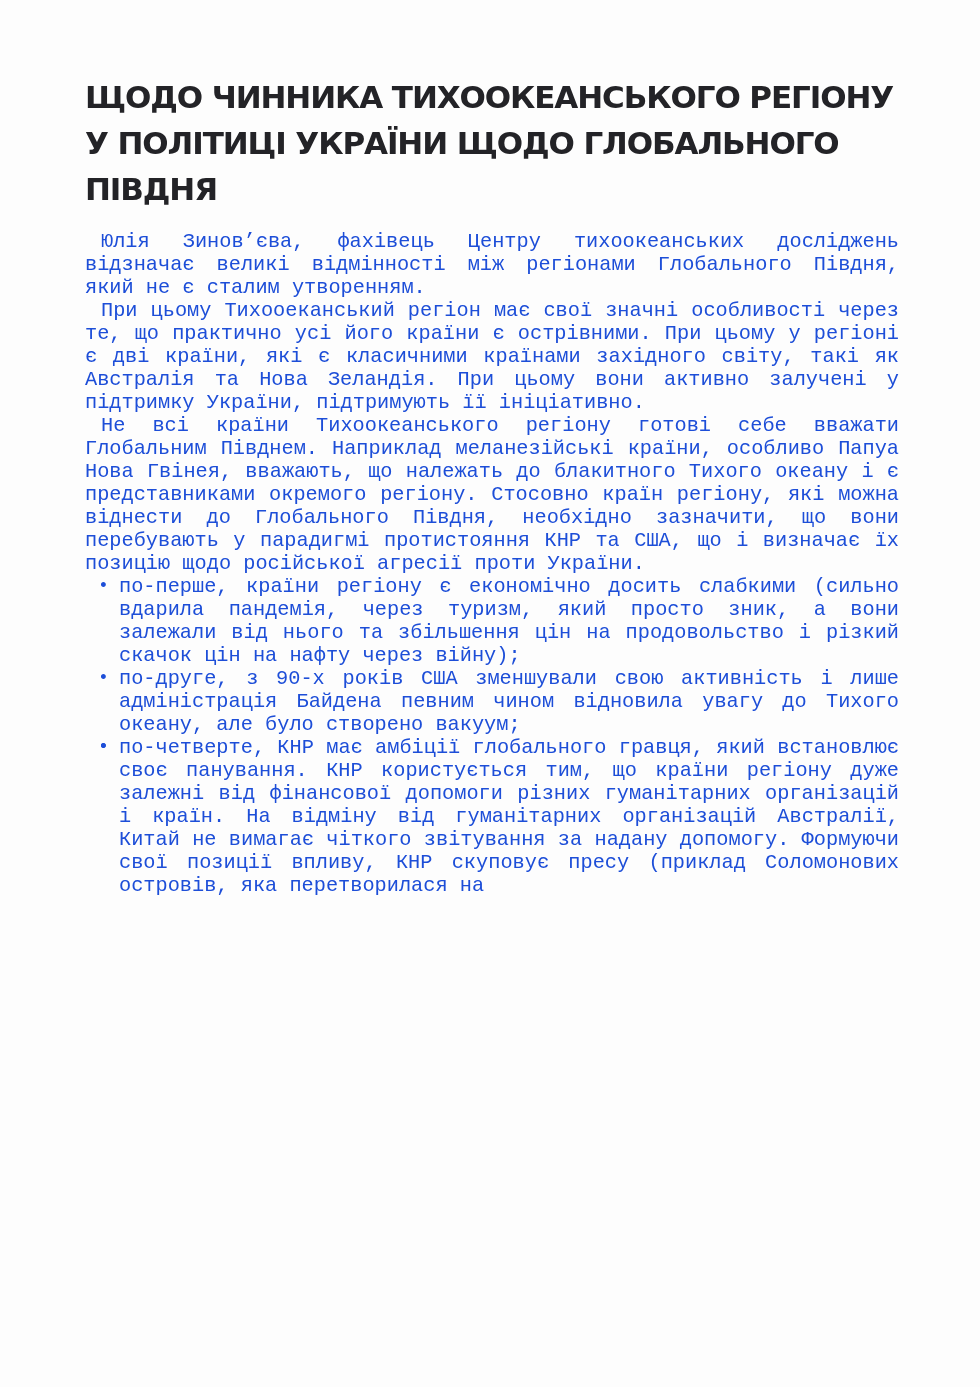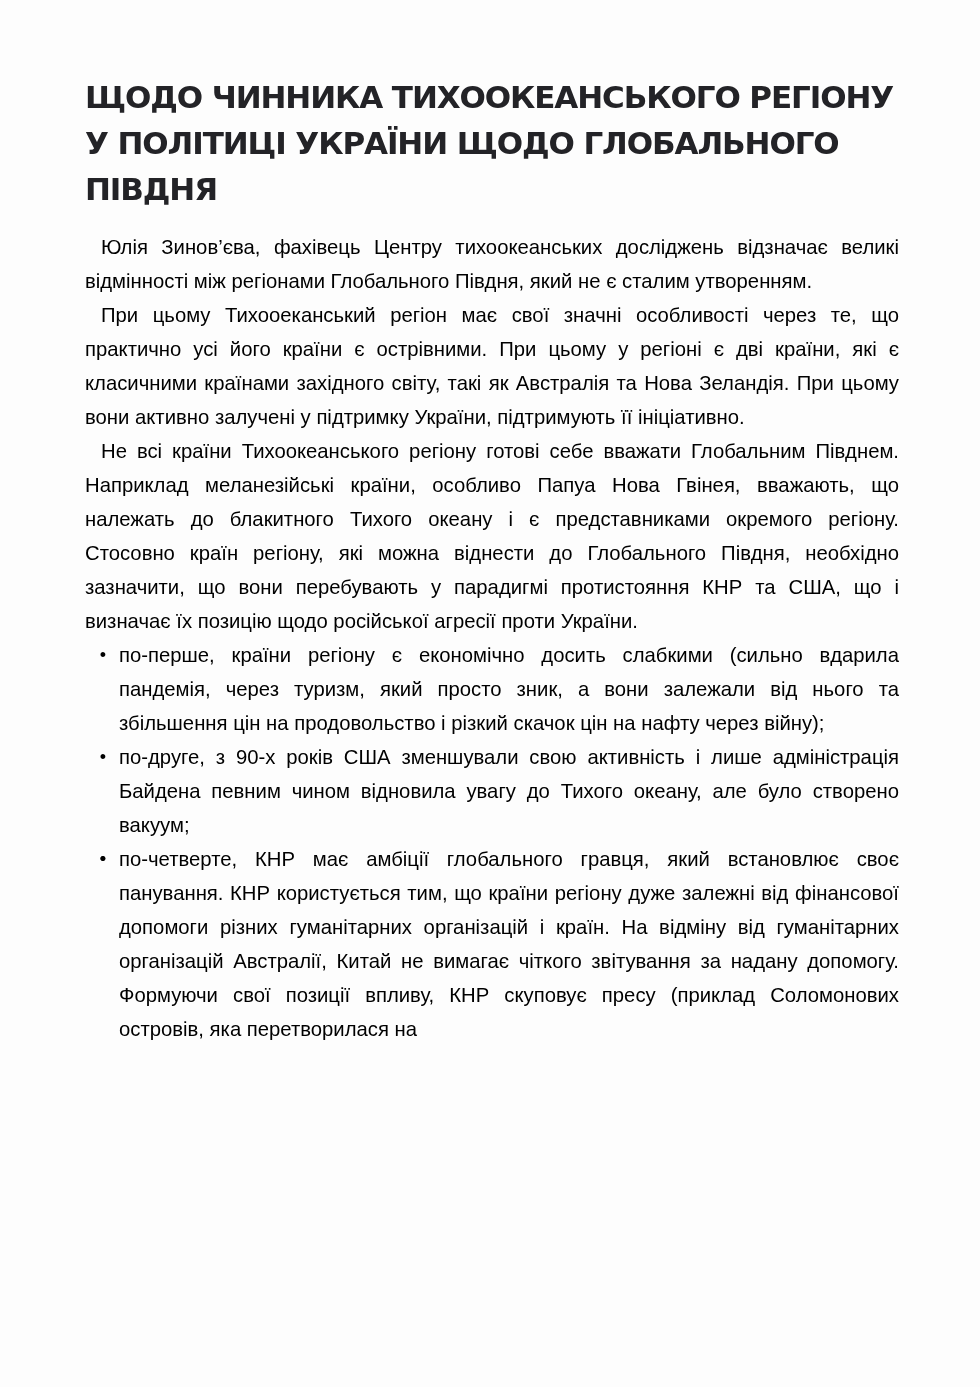--- a/index.html
+++ b/index.html
@@ -27,23 +27,24 @@
       font-family: "DejaVu Sans", sans-serif;
       font-weight: bold;
       font-size: 31px;
       line-height: 46px;
       letter-spacing: -1.1px;
       color: #232327;
       text-transform: uppercase;
     }
     .body-text {
       font-size: 20.3px;
-      line-height: 34px;
+      line-height: 23px;
       text-align: justify;
-      color: #000000;
+      color: #1d4ed8;
+      font-family: Liberation Mono, monospace;
     }
     .para {
       margin: 0;
       text-indent: 16px;
     }
     .bullets {
       list-style: none;
       margin: 0;
       padding: 0 0 0 34px;
     }

